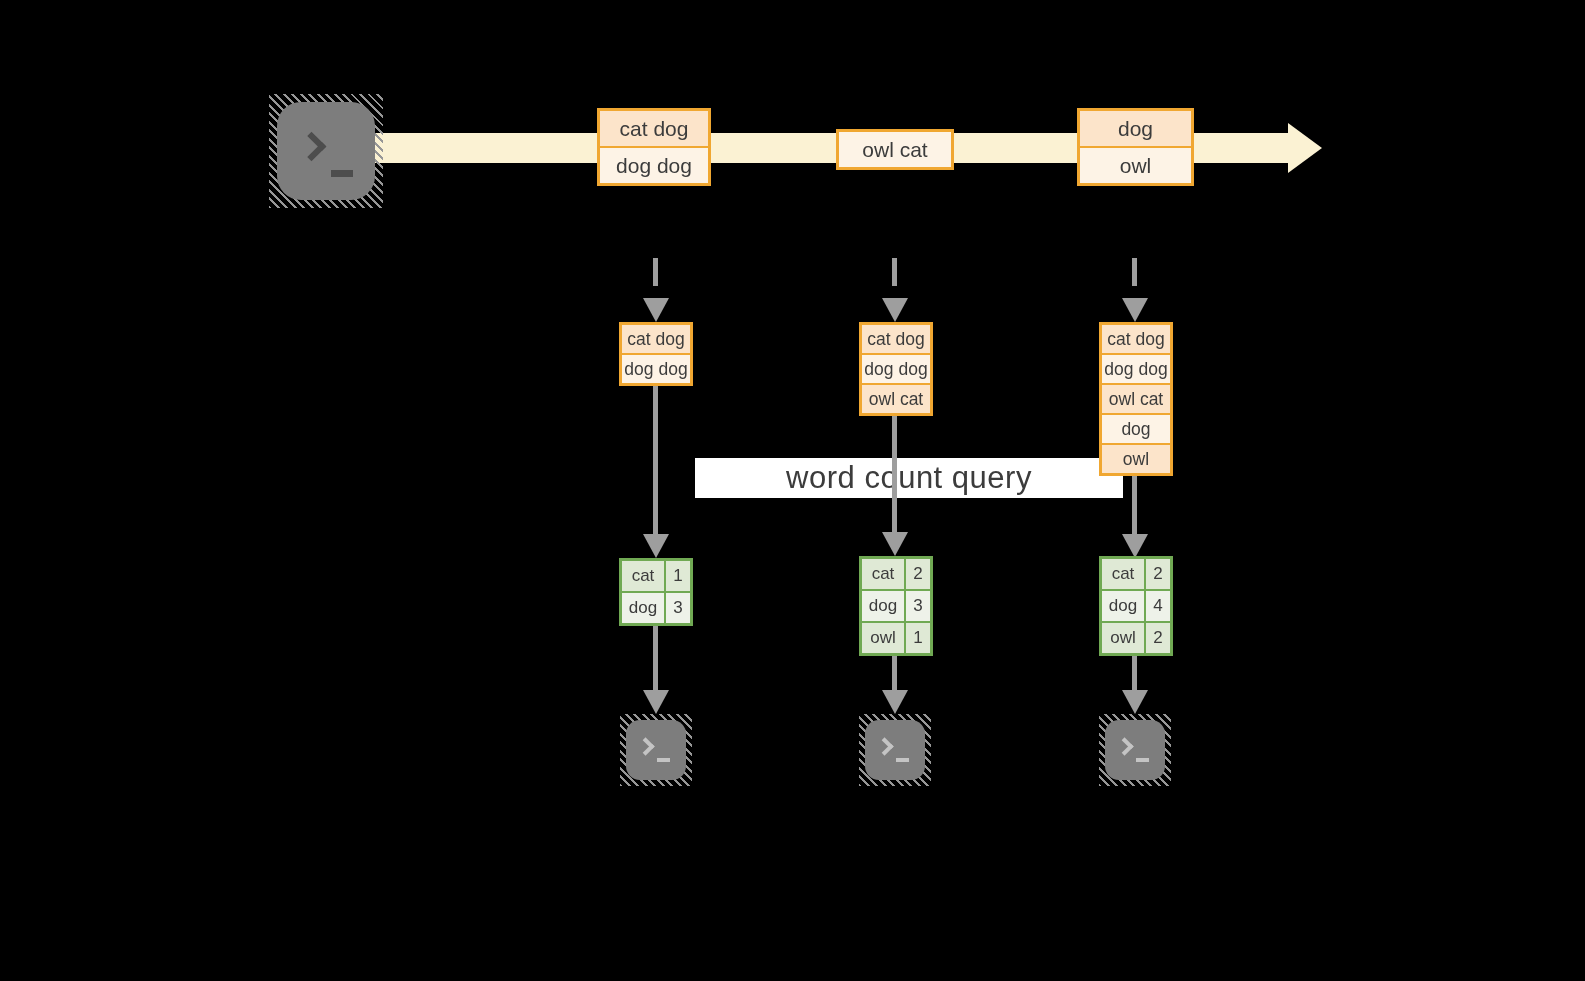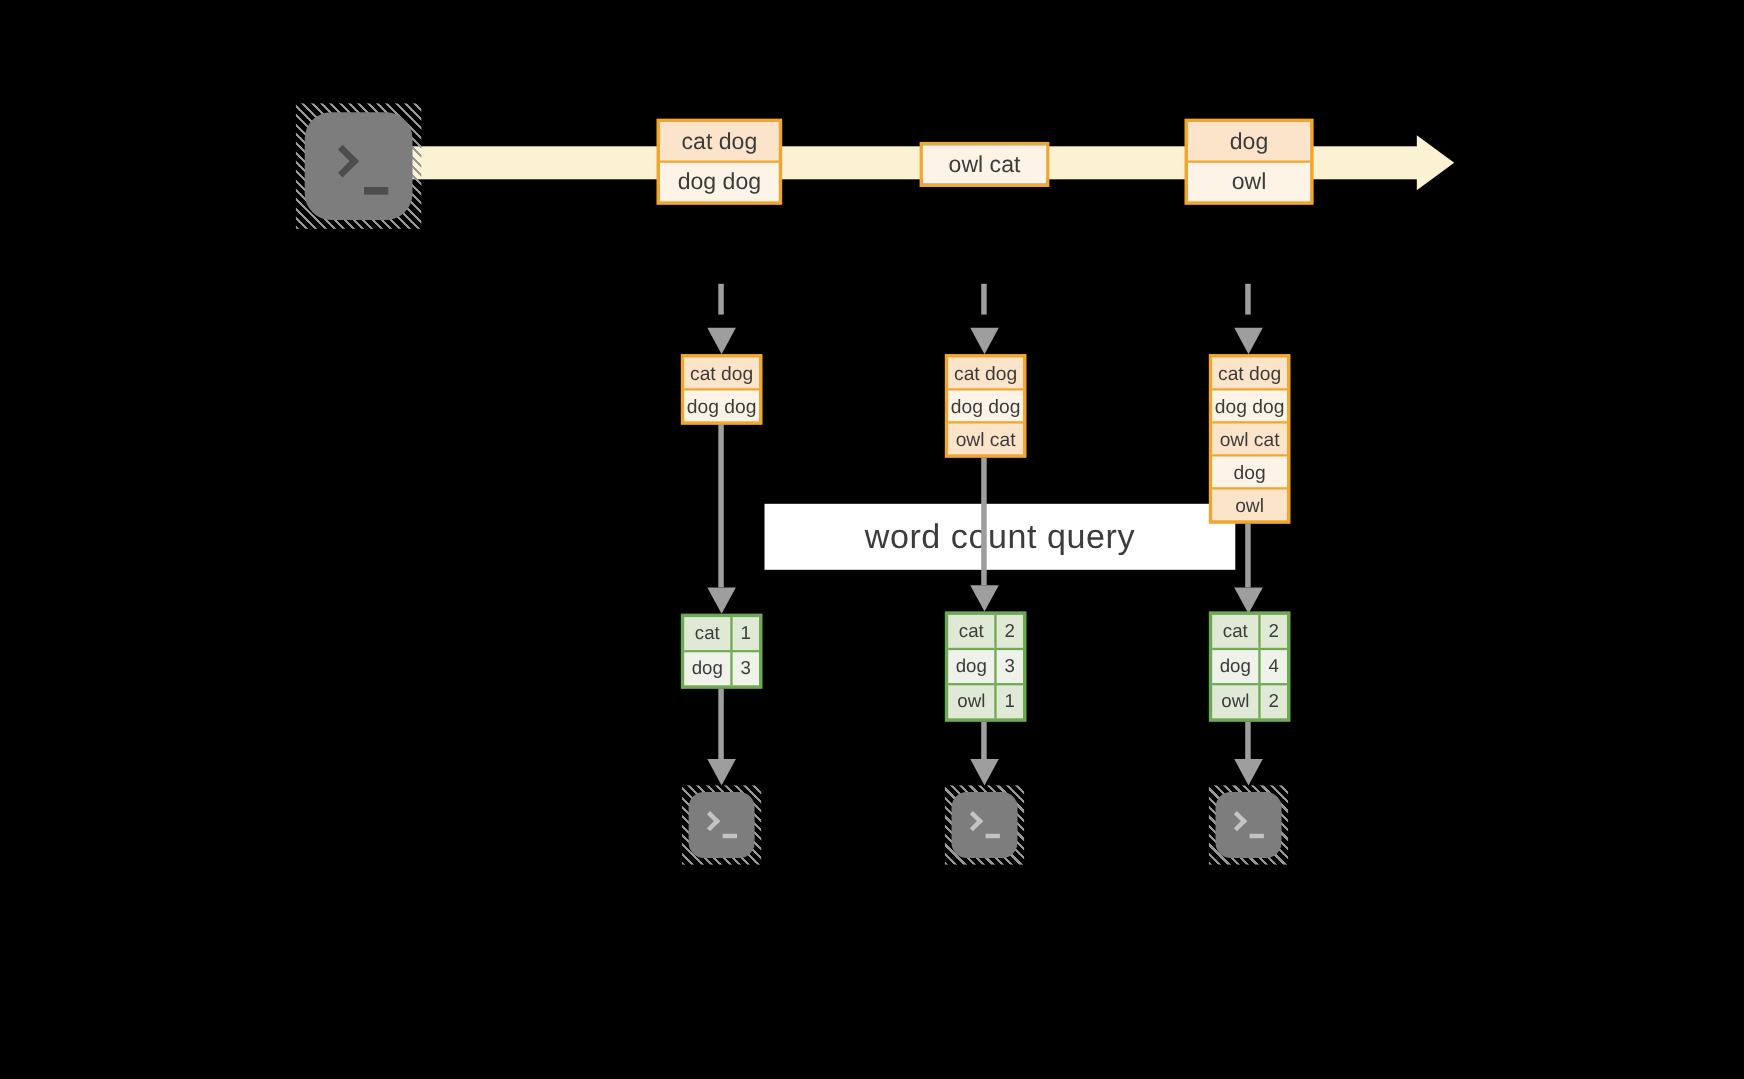--- a/index.html
+++ b/index.html
@@ -98,21 +98,21 @@
     <div class="orow brow fill-d">owl cat</div>
   </div>
   <div class="abs obox" style="left:1099px;top:322px;width:68px;">
     <div class="orow brow fill-d">cat dog</div>
     <div class="orow brow fill-l">dog dog</div>
     <div class="orow brow fill-d">owl cat</div>
     <div class="orow brow fill-l">dog</div>
     <div class="orow brow fill-d">owl</div>
   </div>
 
-  <div class="abs qbar" style="left:695px;top:458px;width:428px;height:60px;">
+  <div class="abs qbar" style="left:695px;top:458px;width:428px;height:40px;">
     <span>word count query</span>
   </div>
 
   <div class="abs vline" style="left:653px;top:386px;height:148px;"></div>
   <div class="abs head" style="left:643px;top:534px;"></div>
   <div class="abs vline" style="left:892px;top:416px;height:116px;"></div>
   <div class="abs head" style="left:882px;top:532px;"></div>
   <div class="abs vline" style="left:1132px;top:476px;height:58px;"></div>
   <div class="abs head" style="left:1122px;top:534px;"></div>
 

